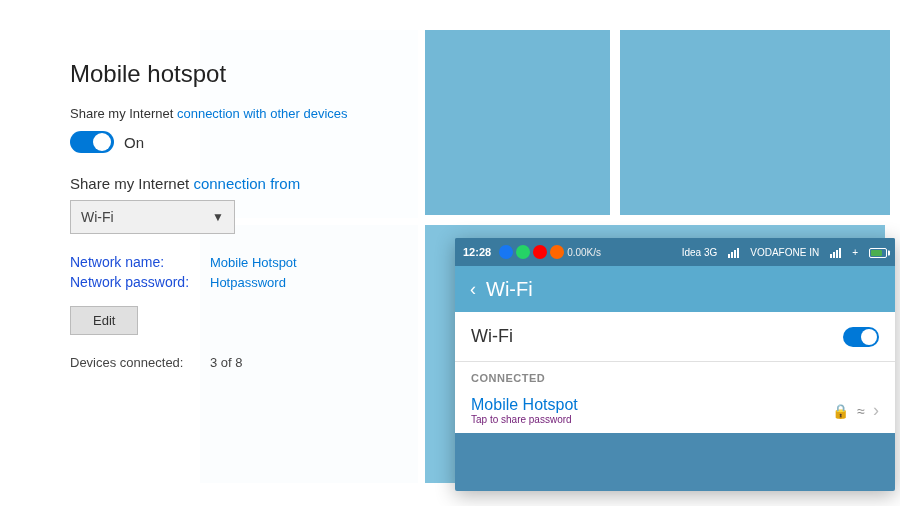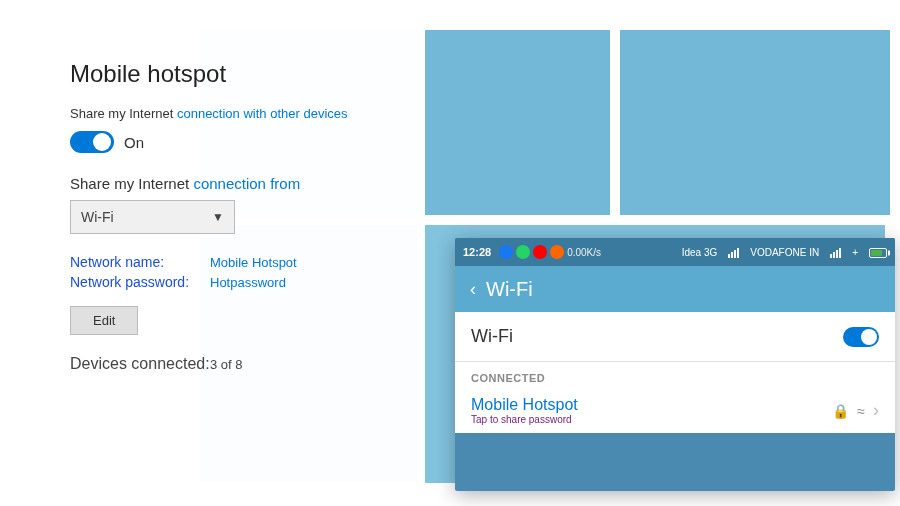--- a/index.html
+++ b/index.html
@@ -182,21 +182,21 @@
       margin-bottom: 20px;
     }
 
     
     .devices-row {
       display: flex;
       align-items: baseline;
     }
 
     .devices-key {
-      font-size: 16px;
+      font-size: 13px;
       color: #444;
       min-width: 140px;
     }
 
     .devices-value {
       font-size: 13px;
       color: #444;
     }
 
     

